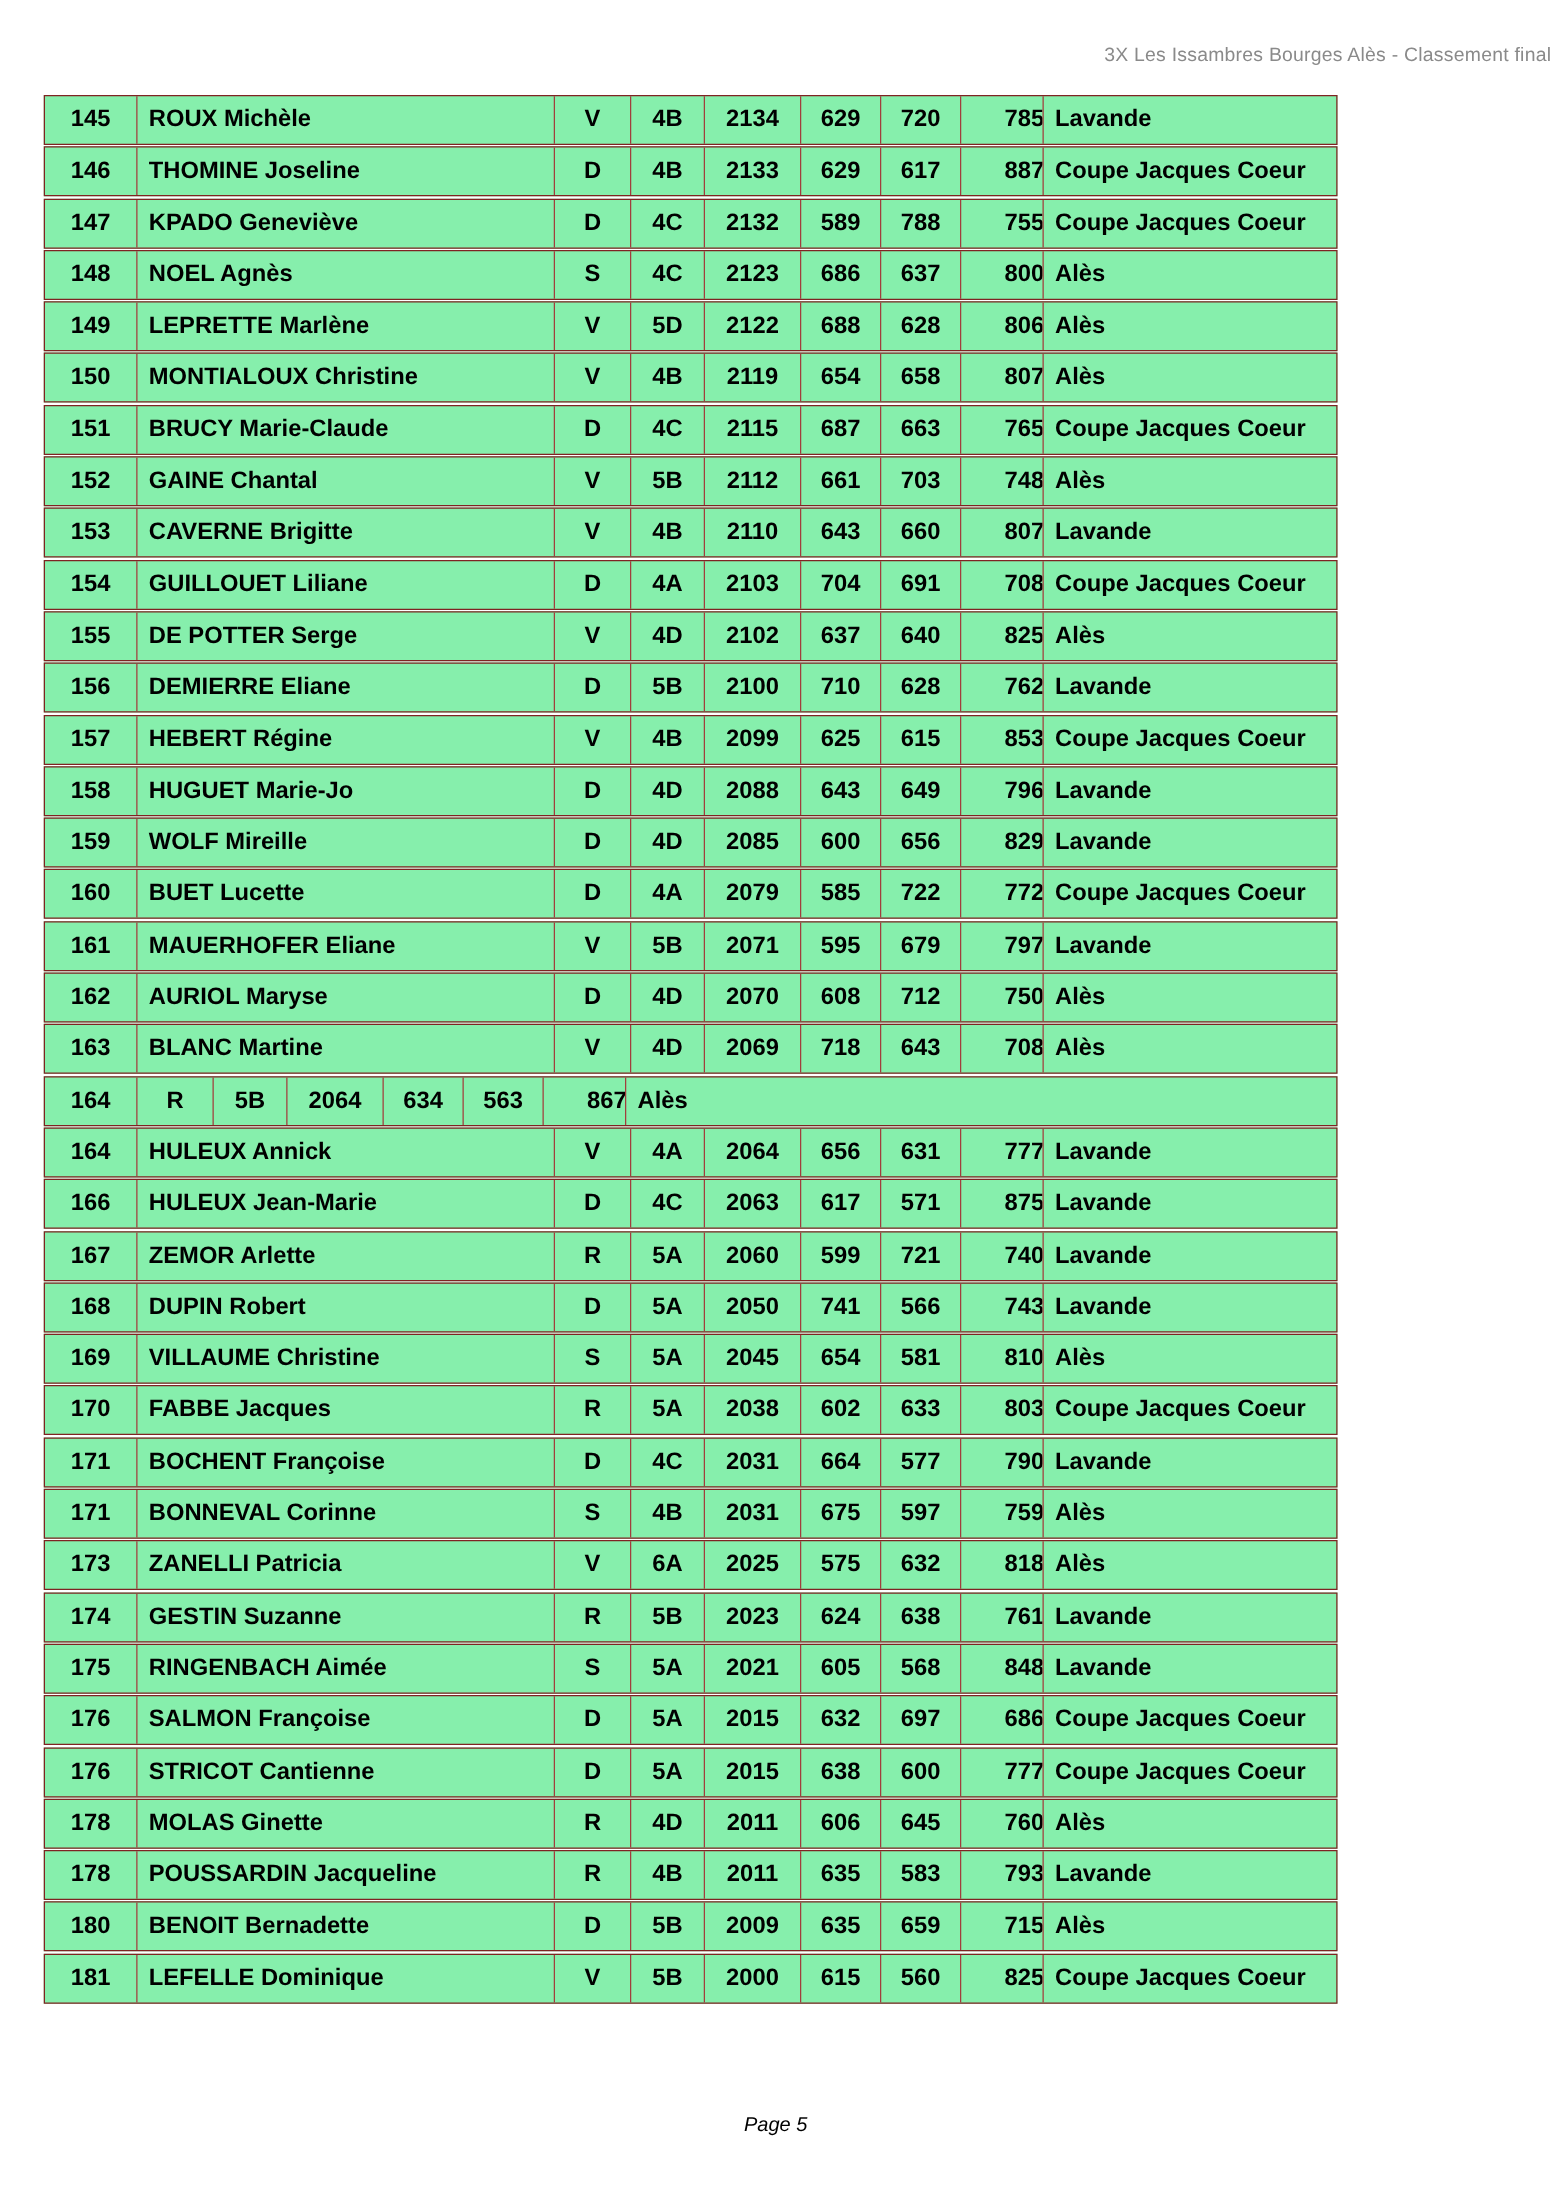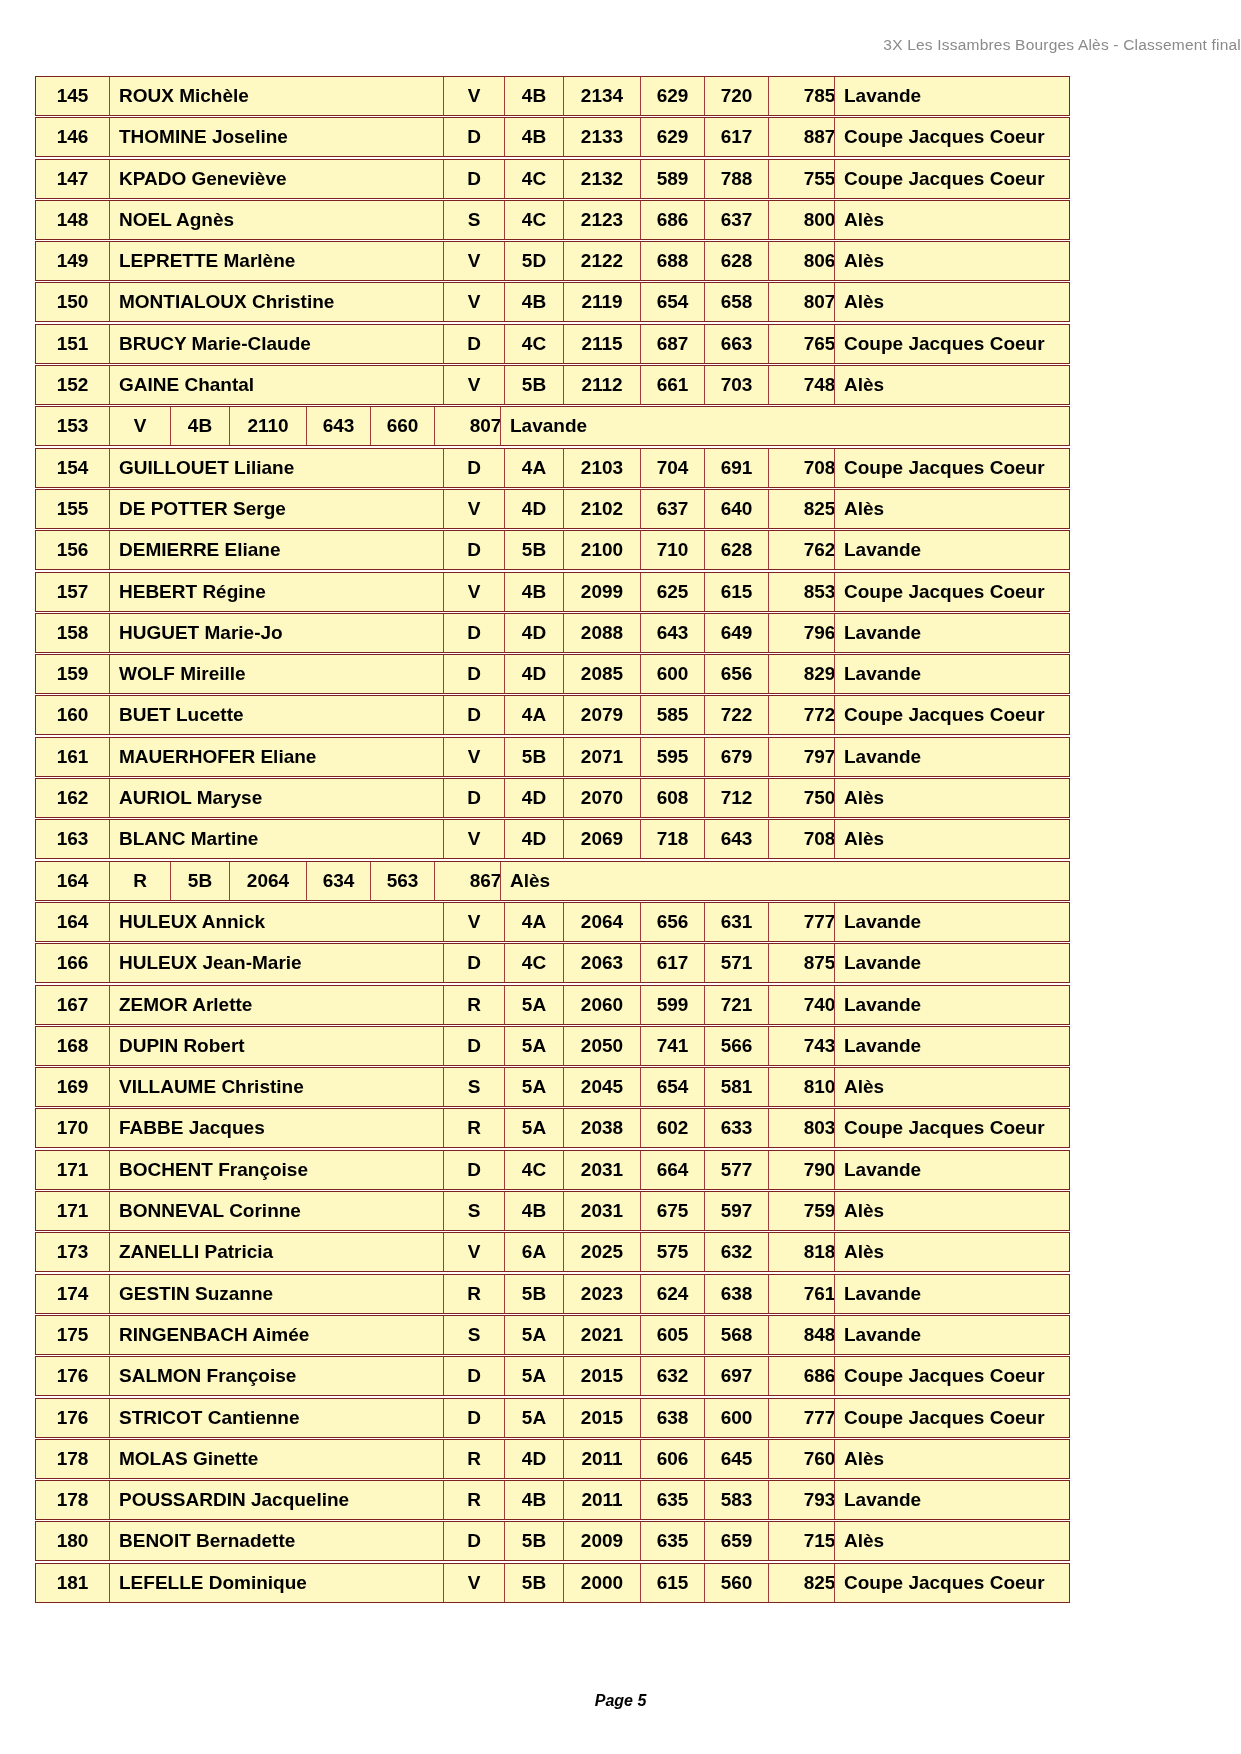--- a/index.html
+++ b/index.html
@@ -30,21 +30,21 @@
     left: 35px;
     top: 76px;
     width: 1035px;
   }
   .t-row {
     display: flex;
     height: 40px;
     box-sizing: border-box;
     border: 1.6px solid #7f2322;
     margin-bottom: 1.3px;
-    background: #fef9c3;
+    background: #86efac;
   }
   .cell {
     display: flex;
     align-items: center;
     justify-content: center;
     box-sizing: border-box;
     border-left: 1.5px solid #a13e3d;
     font-weight: 700;
     font-size: 19px;
     white-space: nowrap;
@@ -66,21 +66,21 @@
   .c-r3     { width: 66px; padding-left: 36px; }
   .c-club   { flex: 1 1 auto; }
   .page-footer {
     position: absolute;
     top: 1692px;
     left: 0;
     width: 1241px;
     text-align: center;
     font-size: 16px;
     font-style: italic;
-    font-weight: 700;
+    font-weight: 400;
     color: #000000;
   }
 </style>
 </head>
 <body>
 
 <div class="doc-title">3X Les Issambres Bourges Alès - Classement final</div>
 
 <div class="results-table">
   <div id="table-body">
@@ -167,20 +167,21 @@
     <div class="cell c-cat">V</div>
     <div class="cell c-series">5B</div>
     <div class="cell c-total">2112</div>
     <div class="cell c-r1">661</div>
     <div class="cell c-r2">703</div>
     <div class="cell c-r3">748</div>
     <div class="cell c-club cell-left">Alès</div>
   </div>
       <div class="t-row">
     <div class="cell c-rank">153</div>
+    <div class="cell c-name cell-left">CAVERNE Brigitte</div>
     <div class="cell c-cat">V</div>
     <div class="cell c-series">4B</div>
     <div class="cell c-total">2110</div>
     <div class="cell c-r1">643</div>
     <div class="cell c-r2">660</div>
     <div class="cell c-r3">807</div>
     <div class="cell c-club cell-left">Lavande</div>
   </div>
       <div class="t-row">
     <div class="cell c-rank">154</div>

